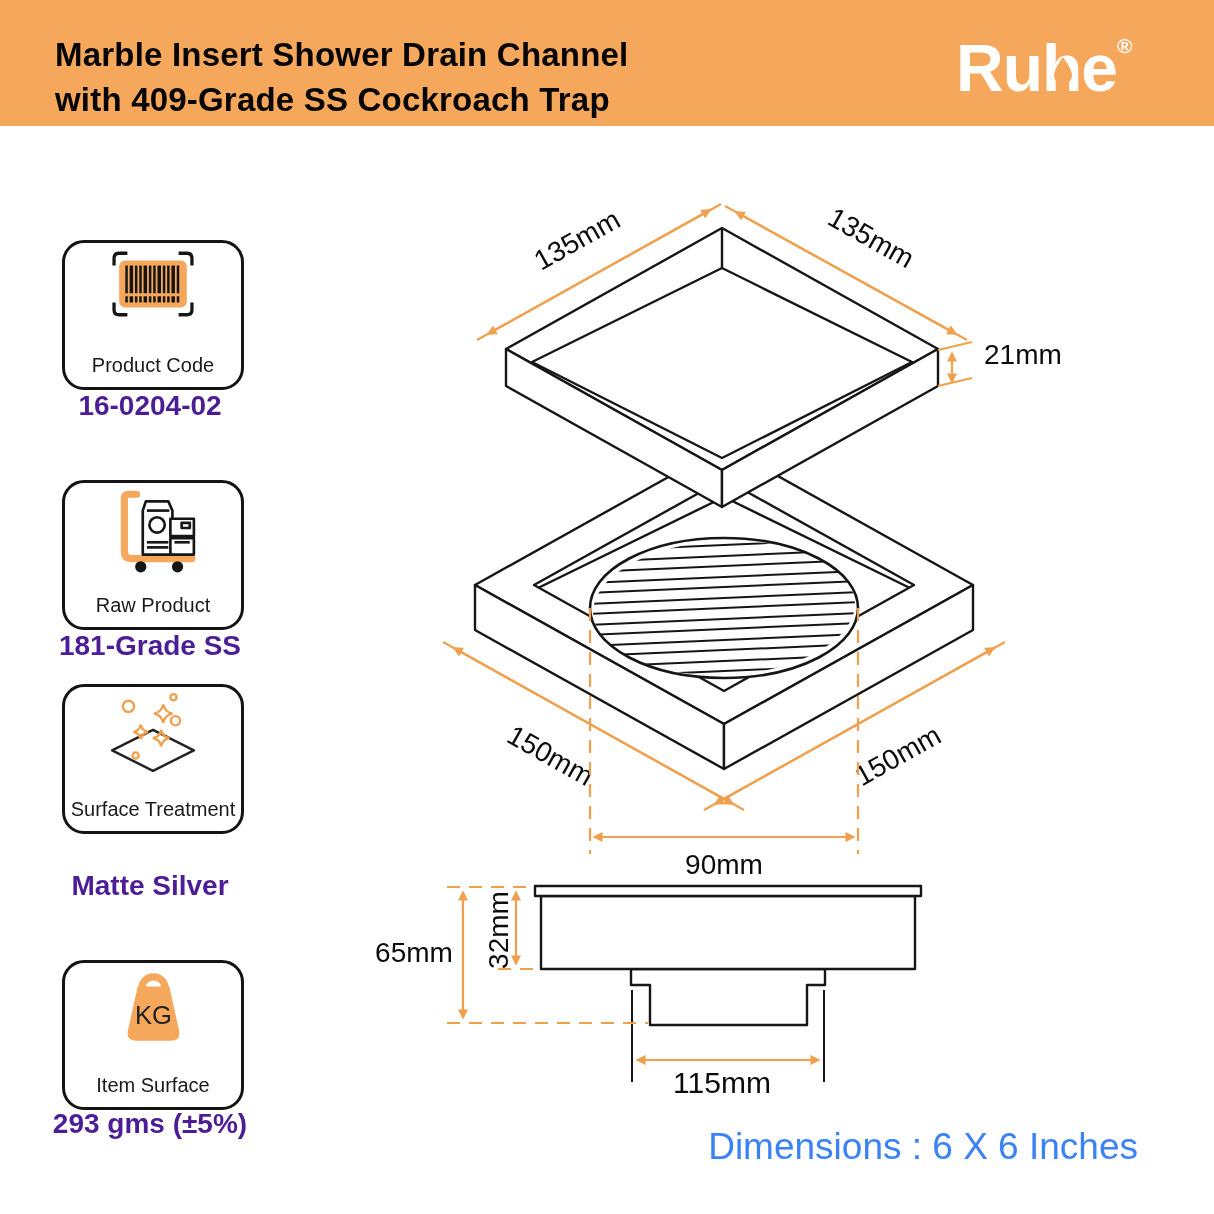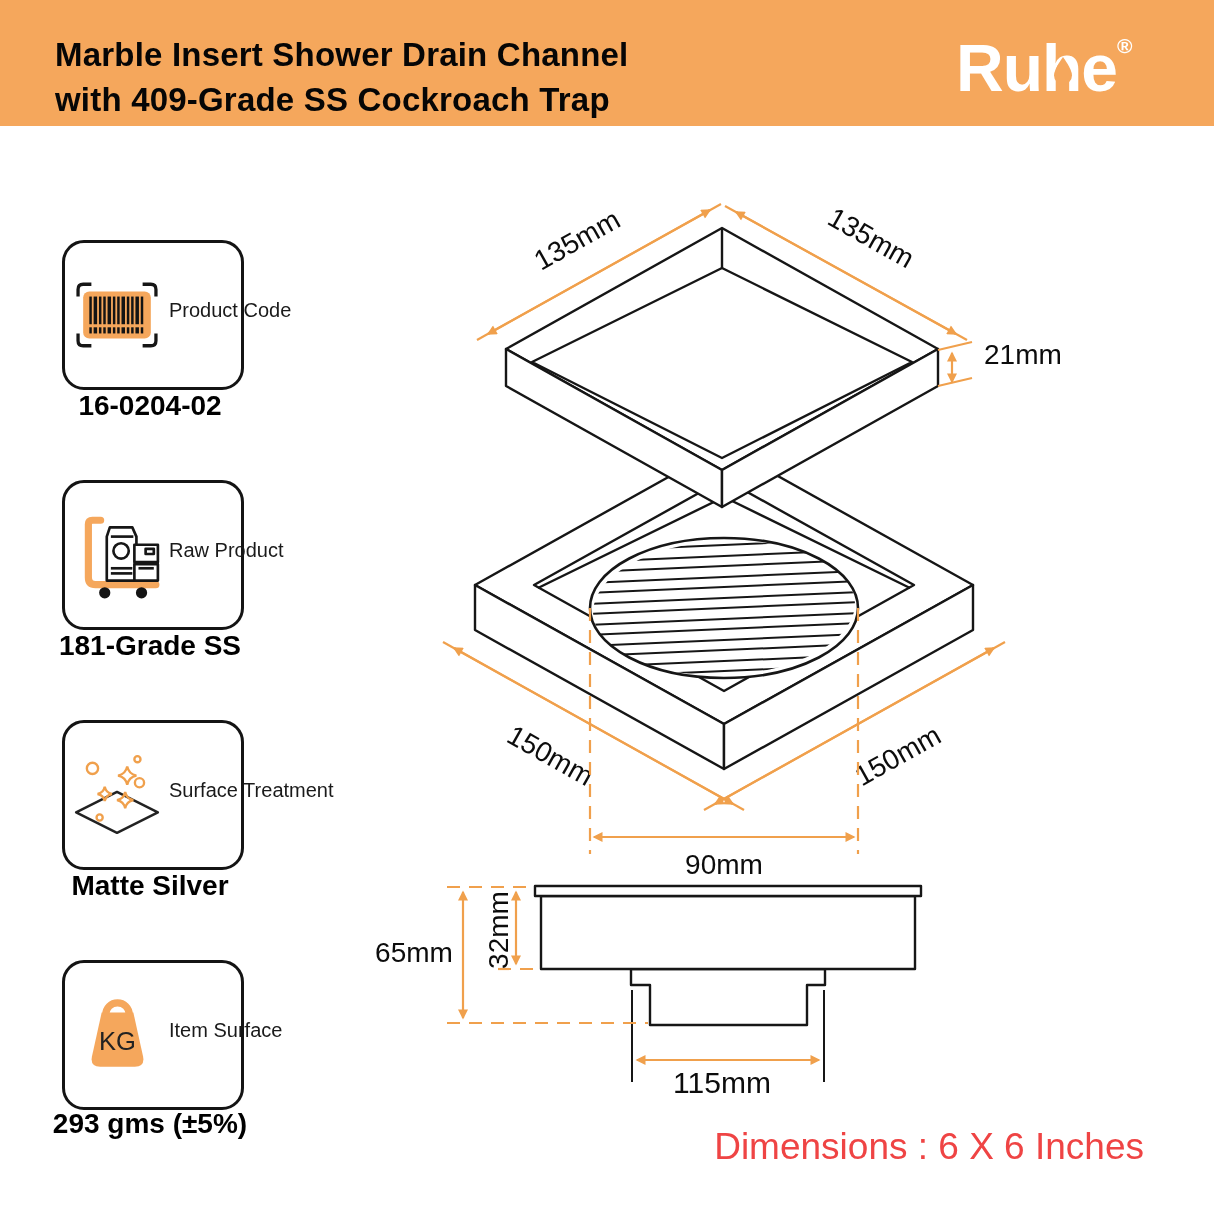--- a/index.html
+++ b/index.html
@@ -8,35 +8,35 @@
   
   .banner{position:absolute;left:0;top:0;width:1214px;height:126px;background:#F5A75C;}
   .title{position:absolute;left:55px;top:32px;color:#060606;font-weight:bold;
          font-size:33px;line-height:45px;letter-spacing:.2px;}
   .brand{position:absolute;right:58px;top:30px;width:200px;height:100px;color:#fff;}
   .brand-text{font-size:66px;font-weight:bold;letter-spacing:-1px;}
   .reg{font-size:21px;font-weight:bold;vertical-align:38px;}
   .drop{position:absolute;left:97px;top:27px;}
   
   .card{position:absolute;left:62px;width:176px;height:144px;border:3px solid #141414;
-        border-radius:22px;background:#fff;display:flex;flex-direction:row;align-items:center;}
-  .card-icon{flex:1;display:flex;align-items:flex-end;justify-content:center;}
+        border-radius:22px;background:#fff;display:flex;flex-direction:column;align-items:center;}
+  .card-icon{flex:1;display:flex;align-items:flex-start;justify-content:center;}
   .card-label{font-size:20px;color:#1a1a1a;margin-bottom:10px;white-space:nowrap;}
   .card-value{position:absolute;left:22px;width:256px;text-align:center;font-size:28px;
-              font-weight:bold;color:#000000;white-space:nowrap;}
+              font-weight:bold;color:#4c1d95;white-space:nowrap;}
   
   .drawing{position:absolute;left:0;top:0;}
   .ink{stroke:#161616;stroke-width:2.4;stroke-linejoin:round;fill:none;}
   .inkf{stroke:#161616;stroke-width:2.4;stroke-linejoin:round;fill:#fff;}
   .dim{stroke:#F0A04C;stroke-width:2.2;fill:none;}
   .dimdash{stroke:#F0A04C;stroke-width:2.2;fill:none;stroke-dasharray:13 9;}
   .dimtext{font-family:"Liberation Sans","DejaVu Sans",sans-serif;font-size:28px;fill:#0c0c0c;}
   .hatch{stroke:#161616;stroke-width:2;}
   
-  .footer-dim{position:absolute;right:70px;top:1126px;font-size:37px;color:#ef4444;}
+  .footer-dim{position:absolute;right:76px;top:1126px;font-size:37px;color:#3b82f6;}
 </style>
 </head>
 <body>
 
 <div class="page">
 
   <header class="banner">
     <div class="title">
       <div>Marble Insert Shower Drain Channel</div>
       <div>with 409-Grade SS Cockroach Trap</div>
@@ -102,21 +102,21 @@
             <line x1="71" y1="58" x2="86" y2="58"></line>
         </g>
         <circle cx="38" cy="82" r="5.5" fill="#141414"></circle>
         <circle cx="74" cy="82" r="5.5" fill="#141414"></circle>
       </svg>
     </div>
     <div class="card-label">Raw Product</div>
   </div>
   <div class="card-value" style="top:630px">181-Grade SS</div>
 
-  <div class="card" style="top:720px">
+  <div class="card" style="top:684px">
     <div class="card-icon">
       <svg width="104" height="92" viewBox="0 0 100 90">
         <polygon points="10,62 50,42 90,62 50,82" fill="#fff" stroke="#222" stroke-width="2.4" stroke-linejoin="round"></polygon>
         <g stroke="#F0A04C" stroke-width="2.3" fill="none">
           <path d="M60 17 Q61.5 24.5 69 26 Q61.5 27.5 60 35 Q58.5 27.5 51 26 Q58.5 24.5 60 17 Z"></path>
           <path d="M38 37 Q39.2 42.8 45 44 Q39.2 45.2 38 51 Q36.8 45.2 31 44 Q36.8 42.8 38 37 Z"></path>
           <path d="M58 42 Q59.3 48.7 66 50 Q59.3 51.3 58 58 Q56.7 51.3 50 50 Q56.7 48.7 58 42 Z"></path>
           <circle cx="26" cy="19" r="5.5"></circle>
           <circle cx="70" cy="10" r="3"></circle>
           <circle cx="72" cy="33" r="4.5"></circle>

